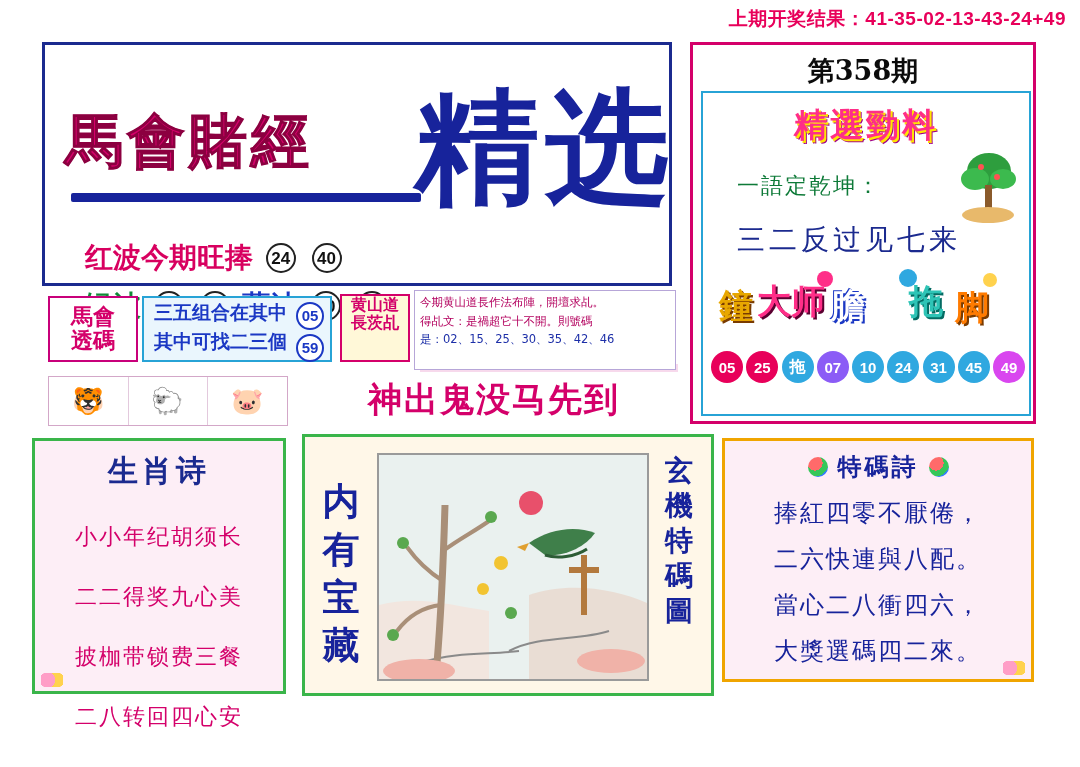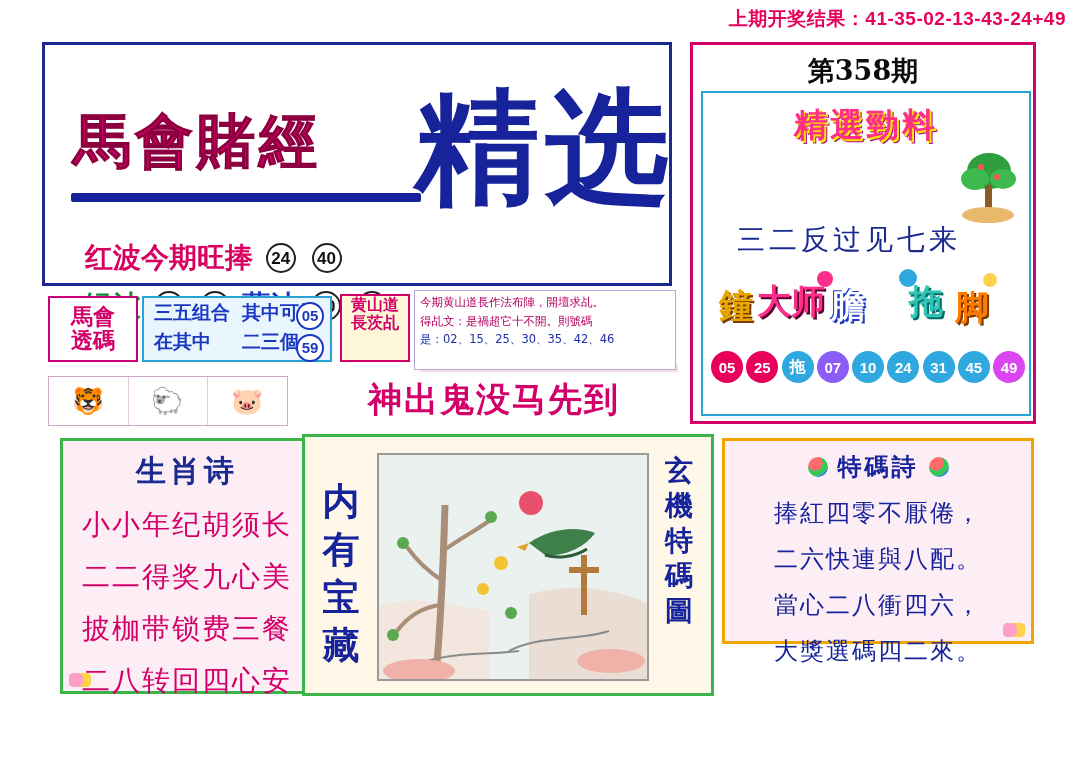--- a/index.html
+++ b/index.html
@@ -21,21 +21,21 @@
     letter-spacing: .5px;
   }
   .result-bar .nums { color: #e8005a; }
 
   
   .masthead {
     position: absolute; left: 42px; top: 42px; width: 630px; height: 244px;
     border: 3px solid #1b2a8f; background: #fff;
   }
   .mh-title {
-    position: absolute; left: 28px; top: 58px;
+    position: absolute; left: 20px; top: 58px;
     font-size: 58px; font-weight: bold; color: #d4006a;
     font-family: Liberation Sans, sans-serif;
     letter-spacing: 4px;
     -webkit-text-stroke: 1px #8c0040;
     white-space: nowrap;
   }
   .mh-big {
     position: absolute; left: 370px; top: 40px;
     font-size: 124px; font-weight: bold; color: #17239b;
     font-family: "DejaVu Serif", serif;
@@ -72,21 +72,21 @@
     border: 2px solid #c8007a; background: #fff;
     display: flex; flex-direction: column; align-items: center; justify-content: center;
   }
   .box-mahui span {
     font-size: 22px; font-weight: bold; color: #d4006a;
     font-family: "DejaVu Sans", sans-serif; line-height: 1.08;
   }
   .box-group {
     position: absolute; left: 142px; top: 296px; width: 190px; height: 66px;
     border: 2px solid #27a3d6; background: #eaf6fd;
-    display: flex; flex-direction: row; padding-left: 10px;
+    display: flex; flex-direction: column; padding-left: 10px;
   }
   .box-group div {
     font-size: 19px; font-weight: bold; color: #1b38c4;
     font-family: "DejaVu Sans", sans-serif; line-height: 1.5;
   }
   .mini-ball {
     position: absolute; width: 28px; height: 28px; border-radius: 50%;
     border: 2px solid #1b38c4; background: #fff; color: #1b38c4;
     font-size: 15px; font-weight: bold; text-align: center; line-height: 24px;
     font-family: "Liberation Sans", sans-serif;
@@ -192,31 +192,31 @@
   .ball {
     width: 32px; height: 32px; border-radius: 50%;
     color: #fff; font-size: 15px; font-weight: bold;
     display: flex; align-items: center; justify-content: center;
     font-family: "Liberation Sans", sans-serif;
   }
   .ball.txt { background: #2fa8e0; font-size: 16px; }
 
   
   .poem-left {
-    position: absolute; left: 60px; top: 438px; width: 254px; height: 256px;
+    position: absolute; left: 32px; top: 438px; width: 254px; height: 256px;
     border: 3px solid #3ab54a; background: #fdeef6;
   }
   .poem-left .ph {
     text-align: center; margin-top: 10px;
     font-size: 30px; font-weight: bold; color: #1b2a8f;
     font-family: "DejaVu Serif", serif; letter-spacing: 4px;
   }
   .poem-left .pl {
-    text-align: center; margin-top: 14px;
-    font-size: 28px; color: #d4006a; font-family: "DejaVu Serif", serif;
+    text-align: center; margin-top: 30px;
+    font-size: 22px; color: #d4006a; font-family: "DejaVu Serif", serif;
     letter-spacing: 2px;
   }
 
   
   .pic-box {
     position: absolute; left: 302px; top: 434px; width: 412px; height: 262px;
     border: 3px solid #3ab54a; background: #fff7e8;
   }
   .pic-left-text {
     position: absolute; left: 8px; top: 40px; width: 56px;
@@ -228,21 +228,21 @@
     text-align: center; font-size: 28px; font-weight: bold; color: #17239b;
     font-family: "DejaVu Serif", serif; line-height: 1.25;
   }
   .pic-frame {
     position: absolute; left: 72px; top: 16px; width: 272px; height: 228px;
     border: 2px solid #9a9a9a; background: #eef4f2; overflow: hidden;
   }
 
   
   .poem-right {
-    position: absolute; left: 722px; top: 438px; width: 312px; height: 206px;
+    position: absolute; left: 722px; top: 438px; width: 312px; height: 244px;
     border: 3px solid #f0a500; background: #fdeef6;
   }
   .poem-right .ph {
     text-align: center; margin-top: 10px;
     font-size: 24px; font-weight: bold; color: #17239b;
     font-family: "DejaVu Serif", serif; letter-spacing: 3px;
   }
   .poem-right .ph .pball {
     display: inline-block; width: 20px; height: 20px; border-radius: 50%;
     vertical-align: -2px; margin: 0 10px;
@@ -329,20 +329,21 @@
       <svg class="tree" viewBox="0 0 72 82">
         <ellipse cx="40" cy="26" rx="22" ry="18" fill="#2e9e3e"></ellipse>
         <ellipse cx="26" cy="34" rx="14" ry="11" fill="#3cba4e"></ellipse>
         <ellipse cx="54" cy="34" rx="13" ry="10" fill="#3cba4e"></ellipse>
         <rect x="36" y="40" width="7" height="26" fill="#8a5a2b"></rect>
         <ellipse cx="39" cy="70" rx="26" ry="8" fill="#e8b96b"></ellipse>
         <circle cx="32" cy="22" r="3" fill="#ff5252"></circle>
         <circle cx="48" cy="32" r="3" fill="#ff5252"></circle>
       </svg>
 
+      <div class="rp-sub1">一語定乾坤：</div>
       <div class="rp-sub2">三二反过见七来</div>
 
       <div class="rp-banner">
         <div class="dot-deco" style="left:104px;top:2px;width:16px;height:16px;background:#ff2e88;"></div>
         <div class="dot-deco" style="left:186px;top:0px;width:18px;height:18px;background:#2fa8e0;"></div>
         <div class="dot-deco" style="left:270px;top:4px;width:14px;height:14px;background:#ffd24d;"></div>
         <span class="bw bw1">鐘</span>
         <span class="bw bw2">大师</span>
         <span class="bw bw3">膽</span>
         <span class="bw bw4">拖</span>

